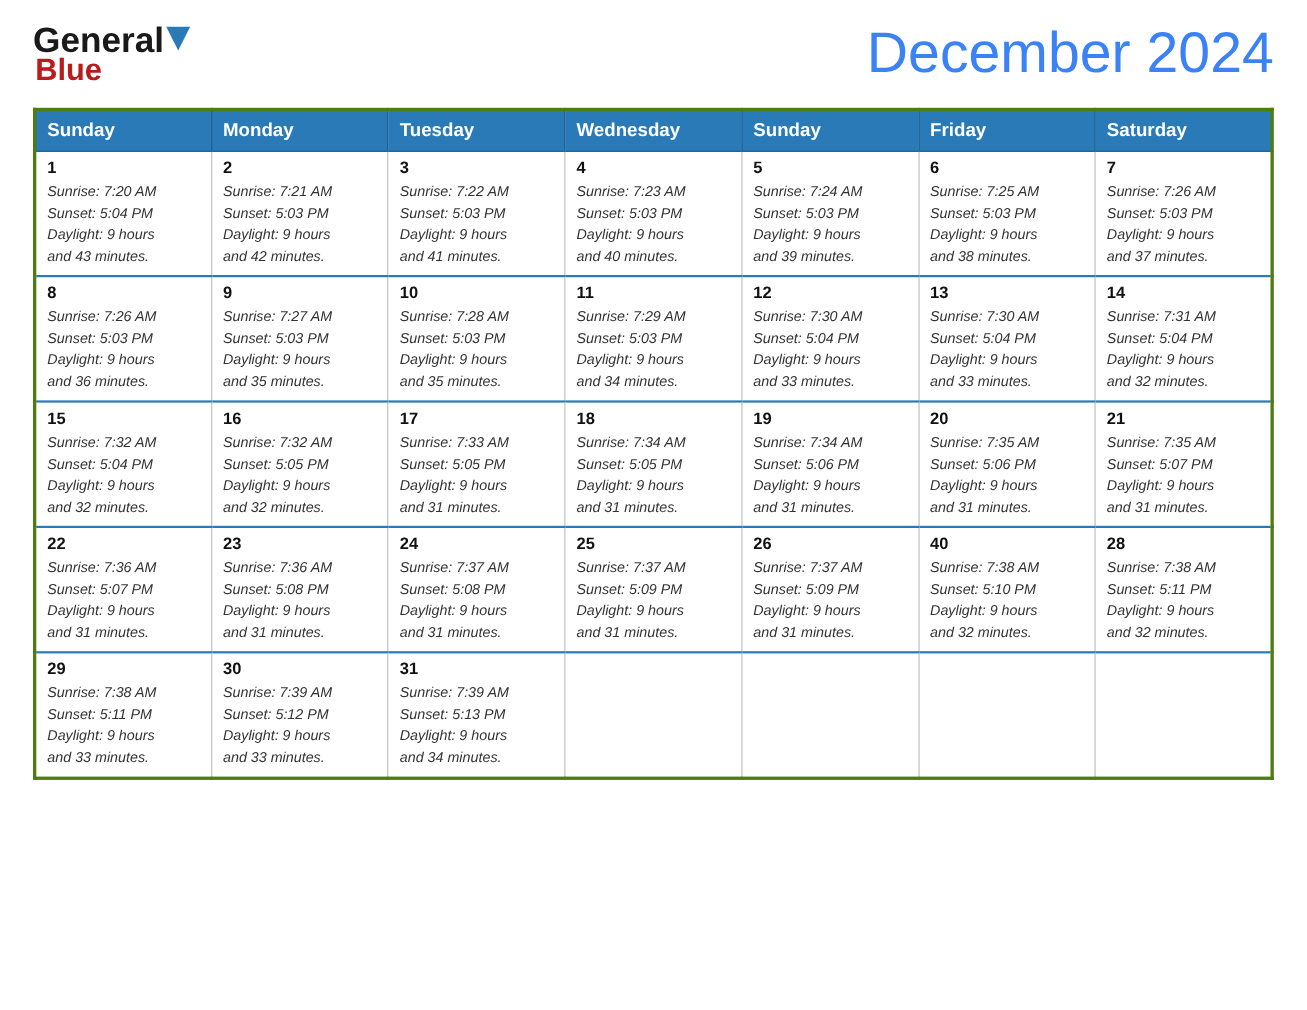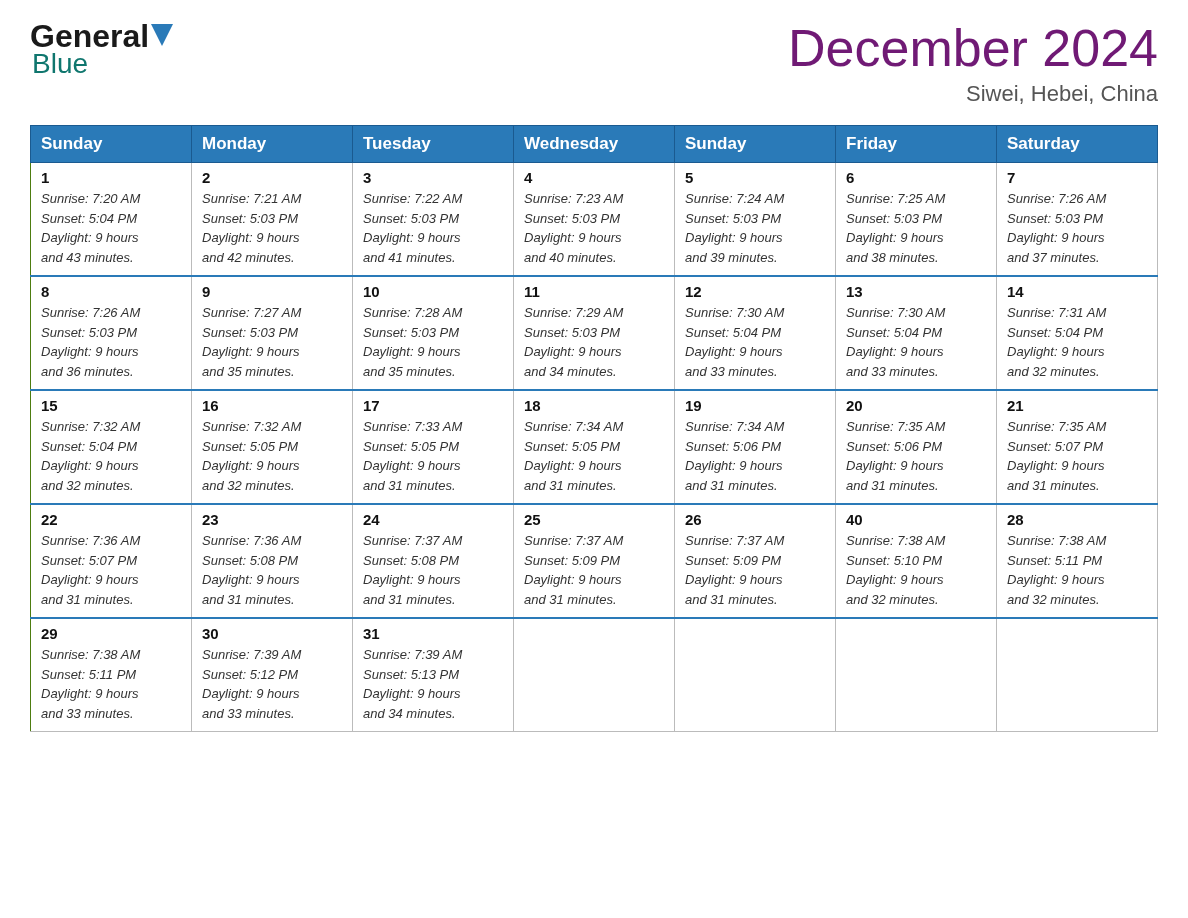--- a/index.html
+++ b/index.html
@@ -24,44 +24,44 @@
     }
     .logo-container {
       display: flex;
       flex-direction: column;
     }
     .logo-row1 {
       display: flex;
       align-items: center;
     }
     .logo-row2 {
-      color: #0f766e;
+      color: #b91c1c;
       font-size: 28px;
-      font-weight: normal;
+      font-weight: bold;
       margin-top: -4px;
       margin-left: 2px;
     }
     .title-section {
       text-align: right;
     }
     .month-title {
       font-size: 52px;
       font-weight: normal;
-      color: #701a75;
+      color: #3b82f6;
       line-height: 1.1;
     }
     .location {
       font-size: 22px;
       color: #555;
       margin-top: 4px;
     }
     .calendar-table {
       width: 100%;
       border-collapse: collapse;
-      border: 1px solid #4d7c0f;
+      border: 3px solid #4d7c0f;
     }
     .calendar-table th {
       background-color: #2a7ab8;
       color: #fff;
       font-size: 17px;
       font-weight: bold;
       padding: 8px 10px;
       text-align: left;
       border: 1px solid #1a5a90;
     }
@@ -105,21 +105,20 @@
       <div style="display:inline-flex; align-items:flex-end; margin-left:2px;">
         <svg width="22" height="22" viewBox="0 0 22 22" style="margin-bottom:2px;">
           <polygon points="0,0 22,0 11,22" fill="#2a7ab8"></polygon>
         </svg>
       </div>
     </div>
     <div class="logo-row2">Blue</div>
   </div>
   <div class="title-section">
     <div class="month-title">December 2024</div>
-    <div class="location">Siwei, Hebei, China</div>
   </div>
 </div>
 
 <table class="calendar-table">
   <thead>
     <tr>
     <th>Sunday</th>
         <th>Monday</th>
         <th>Tuesday</th>
         <th>Wednesday</th>

